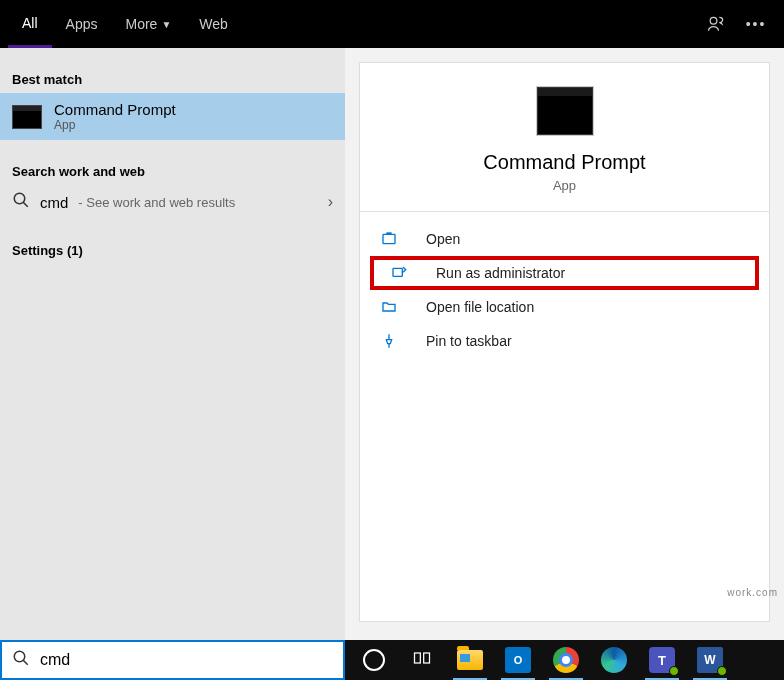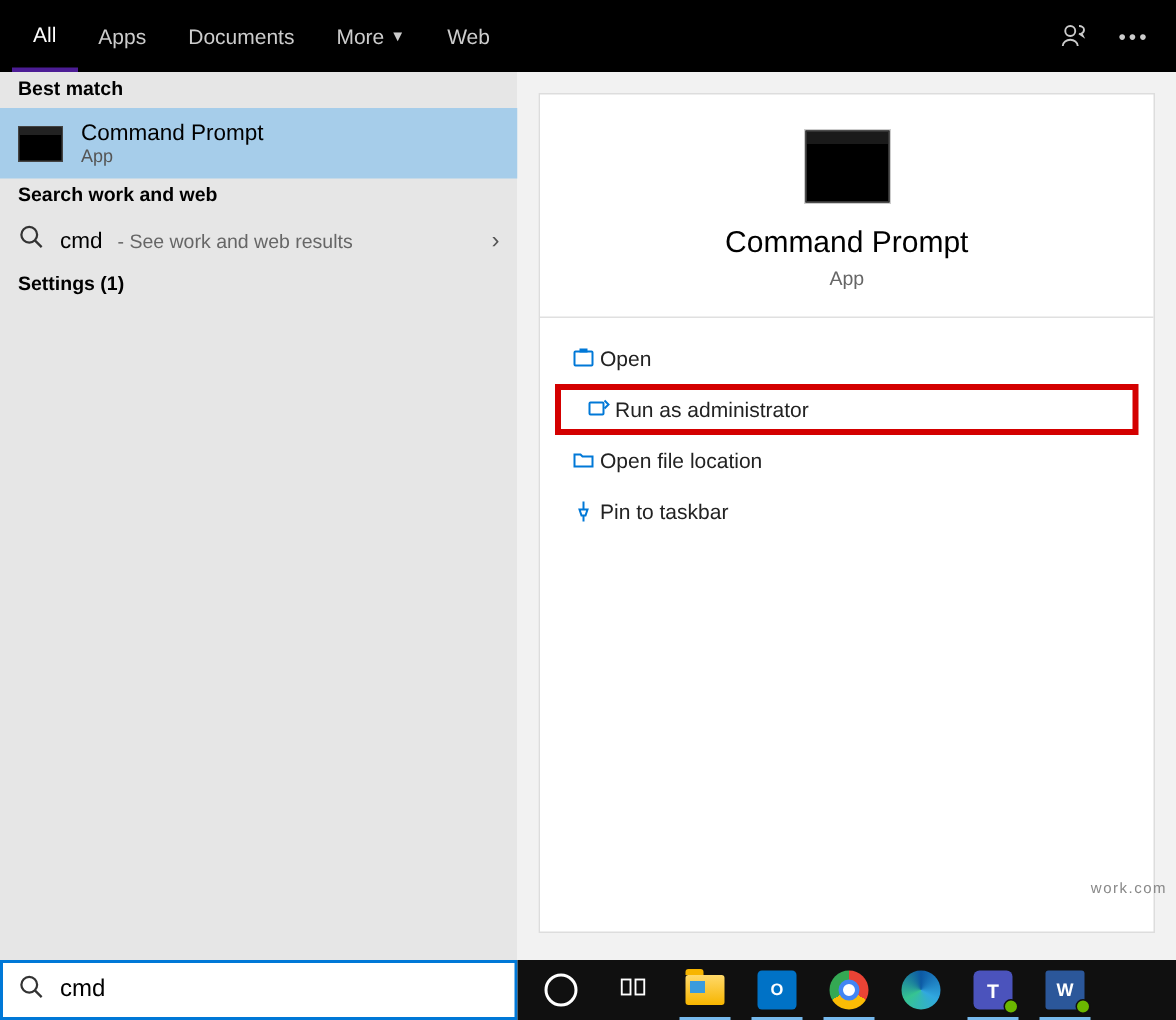--- a/index.html
+++ b/index.html
@@ -12,21 +12,21 @@
   .tabbar .more-caret { margin-left: 4px; font-size: 10px; }
   .tabbar .spacer { flex: 1; }
   .tabbar .icon-btn { width: 40px; height: 48px; display: flex; align-items: center; justify-content: center; color: #ccc; cursor: pointer; }
   .tabbar .dots { letter-spacing: 2px; }
 
   
   .main { display: flex; height: 592px; }
   .left { width: 345px; background: #e6e6e6; display: flex; flex-direction: column; }
   .right { flex: 1; background: #f2f2f2; position: relative; }
 
-  .section-label { font-size: 13px; font-weight: 600; color: #000; padding: 3px 12px 6px; }
+  .section-label { font-size: 13px; font-weight: 600; color: #000; padding: 24px 12px 6px; }
   .result-item { display: flex; align-items: center; padding: 8px 12px; gap: 12px; cursor: pointer; }
   .result-item.selected { background: #a6cdea; }
   .cmd-thumb { width: 30px; height: 24px; background: #000; border: 1px solid #444; position: relative; }
   .cmd-thumb::before { content: ""; position: absolute; top: 0; left: 0; right: 0; height: 5px; background: #222; }
   .result-texts { display: flex; flex-direction: column; }
   .result-title { font-size: 15px; color: #000; }
   .result-sub { font-size: 12px; color: #555; }
   .cmd-row { display:flex; align-items:center; padding: 6px 12px; gap: 10px; cursor:pointer; }
   .cmd-row .search-ico { color:#333; }
   .cmd-row .qtext { font-size: 15px; color:#000; }
@@ -34,21 +34,21 @@
   .cmd-row .chev { margin-left:auto; color:#555; font-size:16px; }
 
   
   .preview { margin: 14px 14px 0 14px; background: #fff; border: 1px solid #ddd; height: 560px; }
   .preview-top { display:flex; flex-direction:column; align-items:center; padding: 24px 0 18px; border-bottom: 1px solid #e0e0e0; }
   .app-icon { width: 56px; height: 48px; background: #000; border: 1px solid #333; box-shadow: 0 0 0 1px #ccc; position: relative; }
   .app-icon::before { content:""; position:absolute; top:0; left:0; right:0; height:8px; background:#1a1a1a; }
   .app-name { font-size: 20px; color:#000; margin-top: 16px; }
   .app-kind { font-size: 13px; color:#666; margin-top: 4px; }
   .actions { padding: 10px 0; }
-  .action { display:flex; align-items:center; gap: 2px; padding: 8px 20px; font-size: 14px; color:#222; cursor:pointer; }
+  .action { display:flex; align-items:center; gap: 28px; padding: 8px 20px; font-size: 14px; color:#222; cursor:pointer; }
   .action .aico { width: 18px; height: 18px; display:flex; align-items:center; justify-content:center; color:#0078d7; }
   .action.callout { outline: 4px solid #d40000; outline-offset: -4px; padding-right: 40px; }
   .callout-wrap { margin: 0 10px; }
 
   
   .searchbar { position:absolute; left:0; bottom:0; height:40px; width:345px; display:flex; }
   .searchbox { flex:1; border:2px solid #0078d7; background:#fff; display:flex; align-items:center; padding:0 10px; gap:10px; }
   .searchbox input { border:none; outline:none; font-size:16px; flex:1; }
 
   
@@ -70,21 +70,20 @@
   .badge-green { position:absolute; right:6px; bottom:4px; width:10px; height:10px; background:#6bb700; border-radius:50%; border:1px solid #101010; }
 
   .watermark { position:absolute; right:6px; bottom:42px; font-size:10px; color:#888; letter-spacing:1px; }
 </style>
 </head>
 <body>
 
 <div class="tabbar">
   <div class="tab active">All</div>
   <div class="tab">Apps</div>
-  <div class="tab">Documents</div>
   <div class="tab">
     <span>More</span>
     <span class="more-caret">▼</span>
   </div>
   <div class="tab">Web</div>
   <div class="spacer"></div>
   <div class="icon-btn">
     <svg width="20" height="20" viewBox="0 0 24 24" fill="none" stroke="#ccc" stroke-width="1.5">
       <circle cx="9" cy="8" r="4"></circle>
         <path d="M3 20c0-3 3-5 6-5s6 2 6 5"></path>

